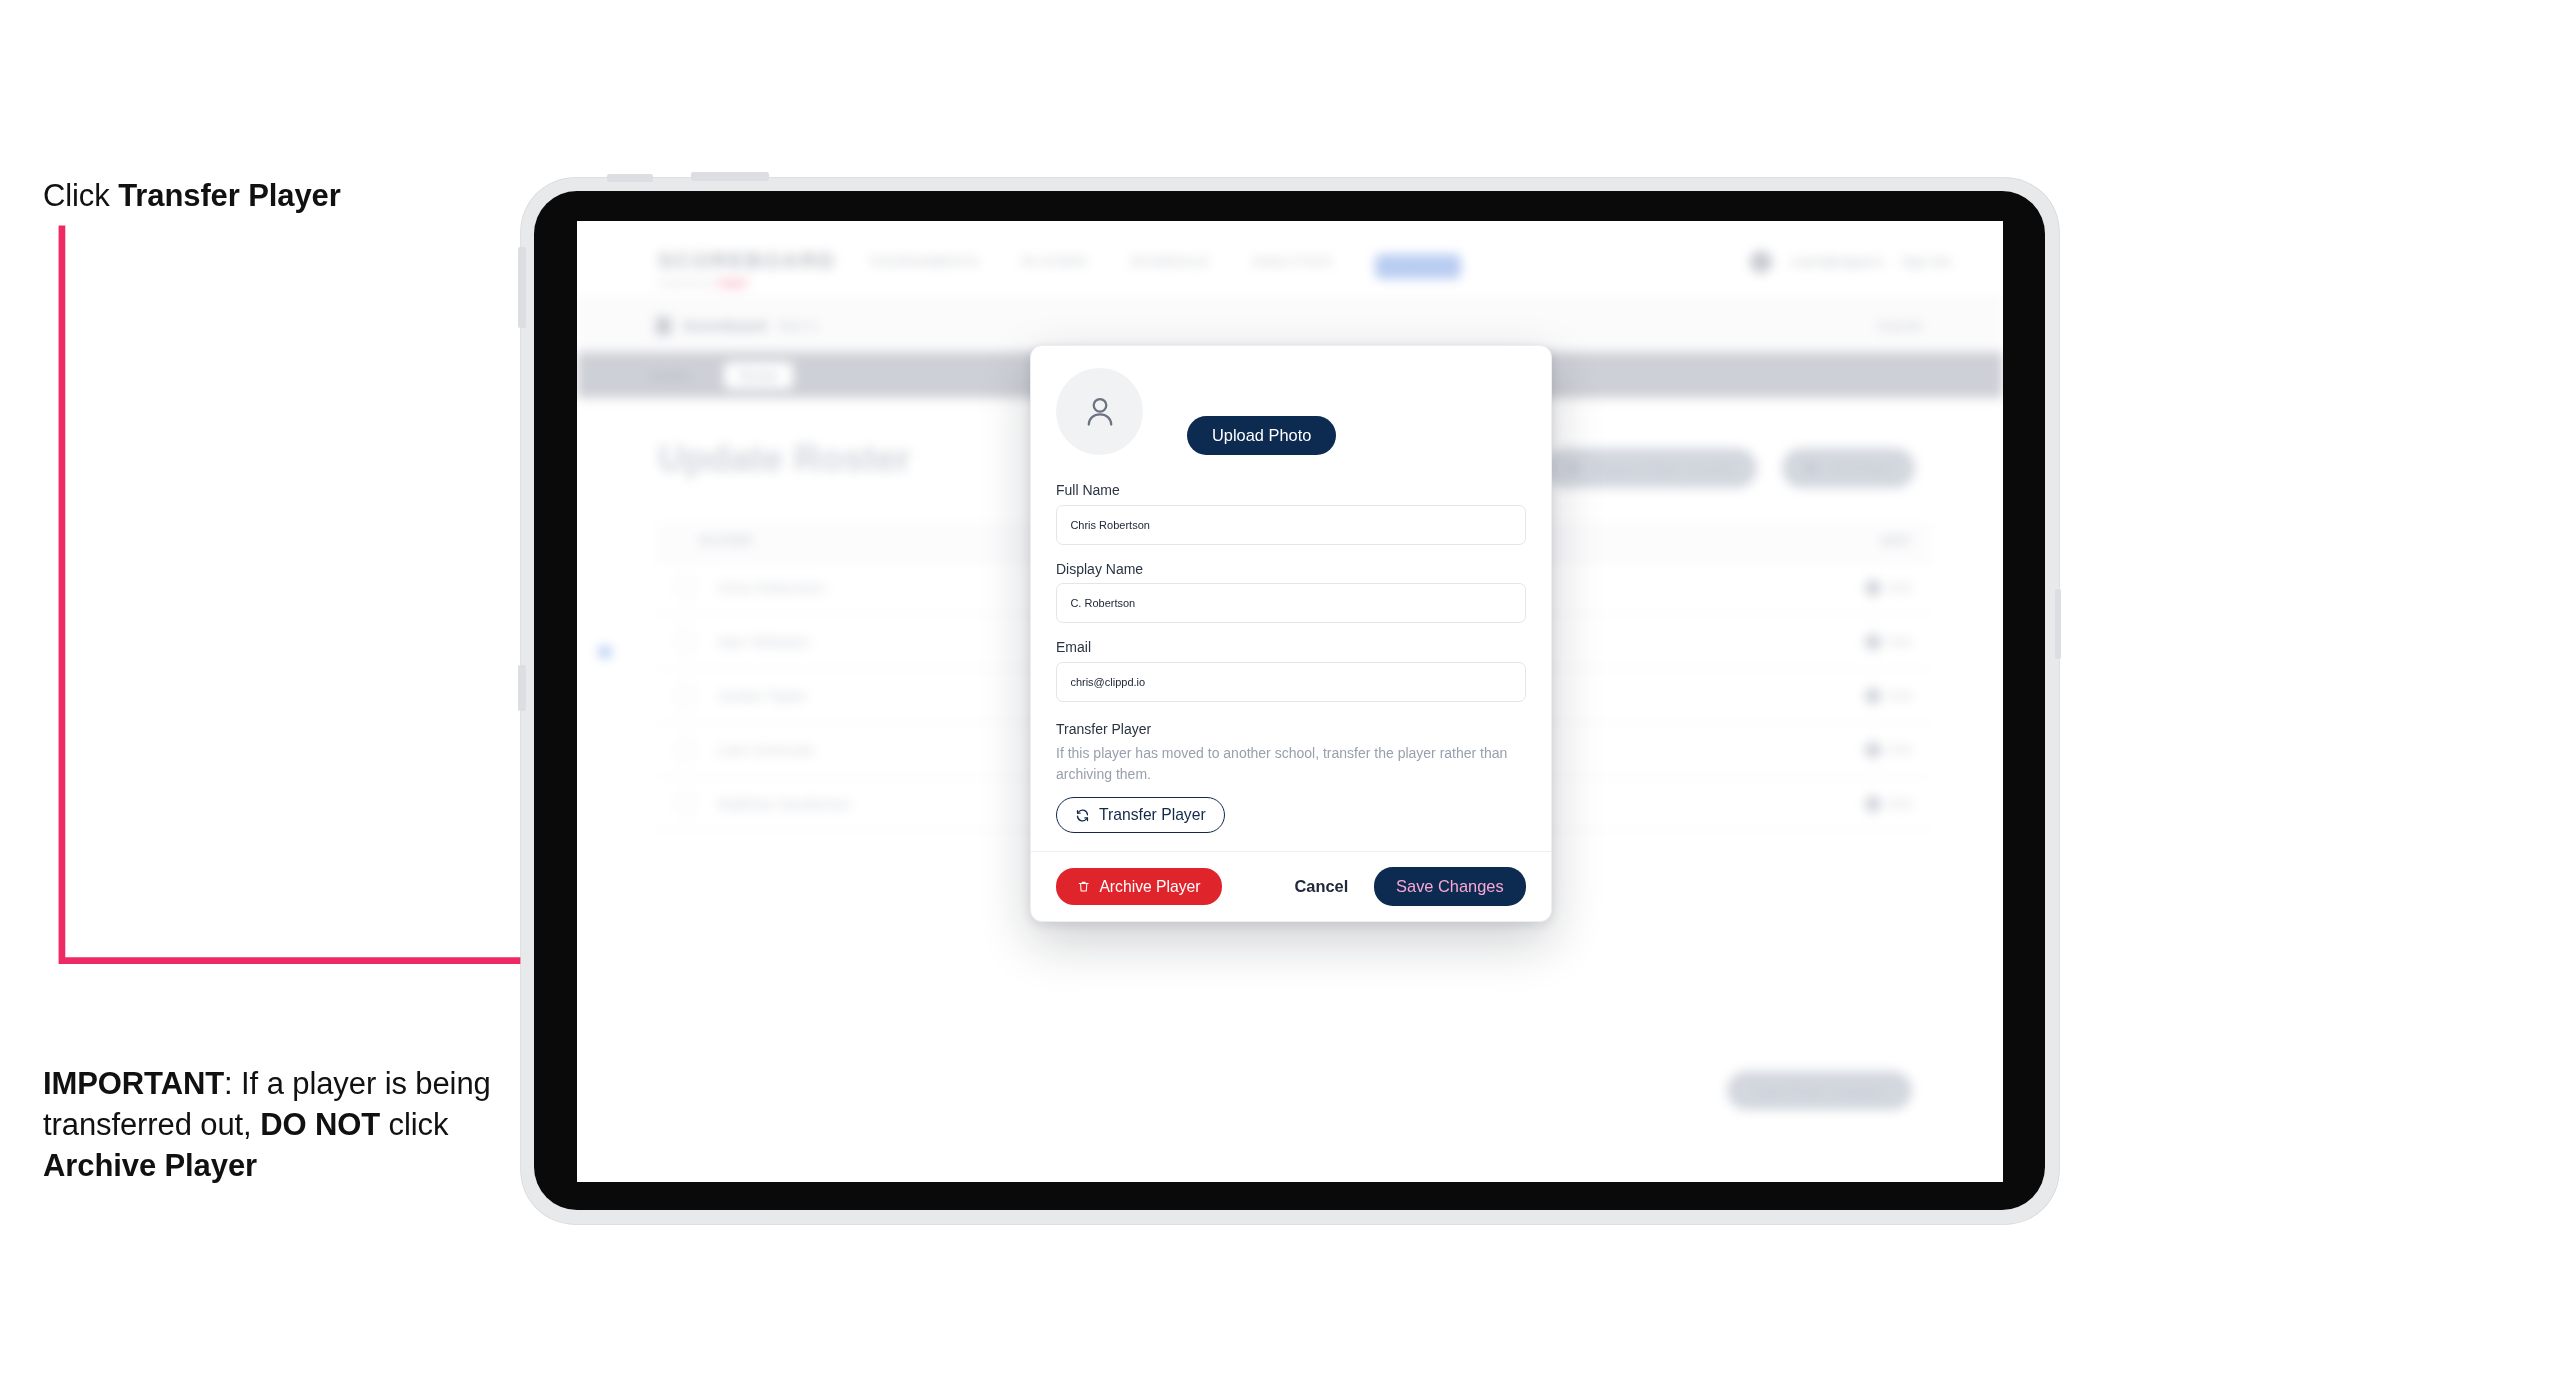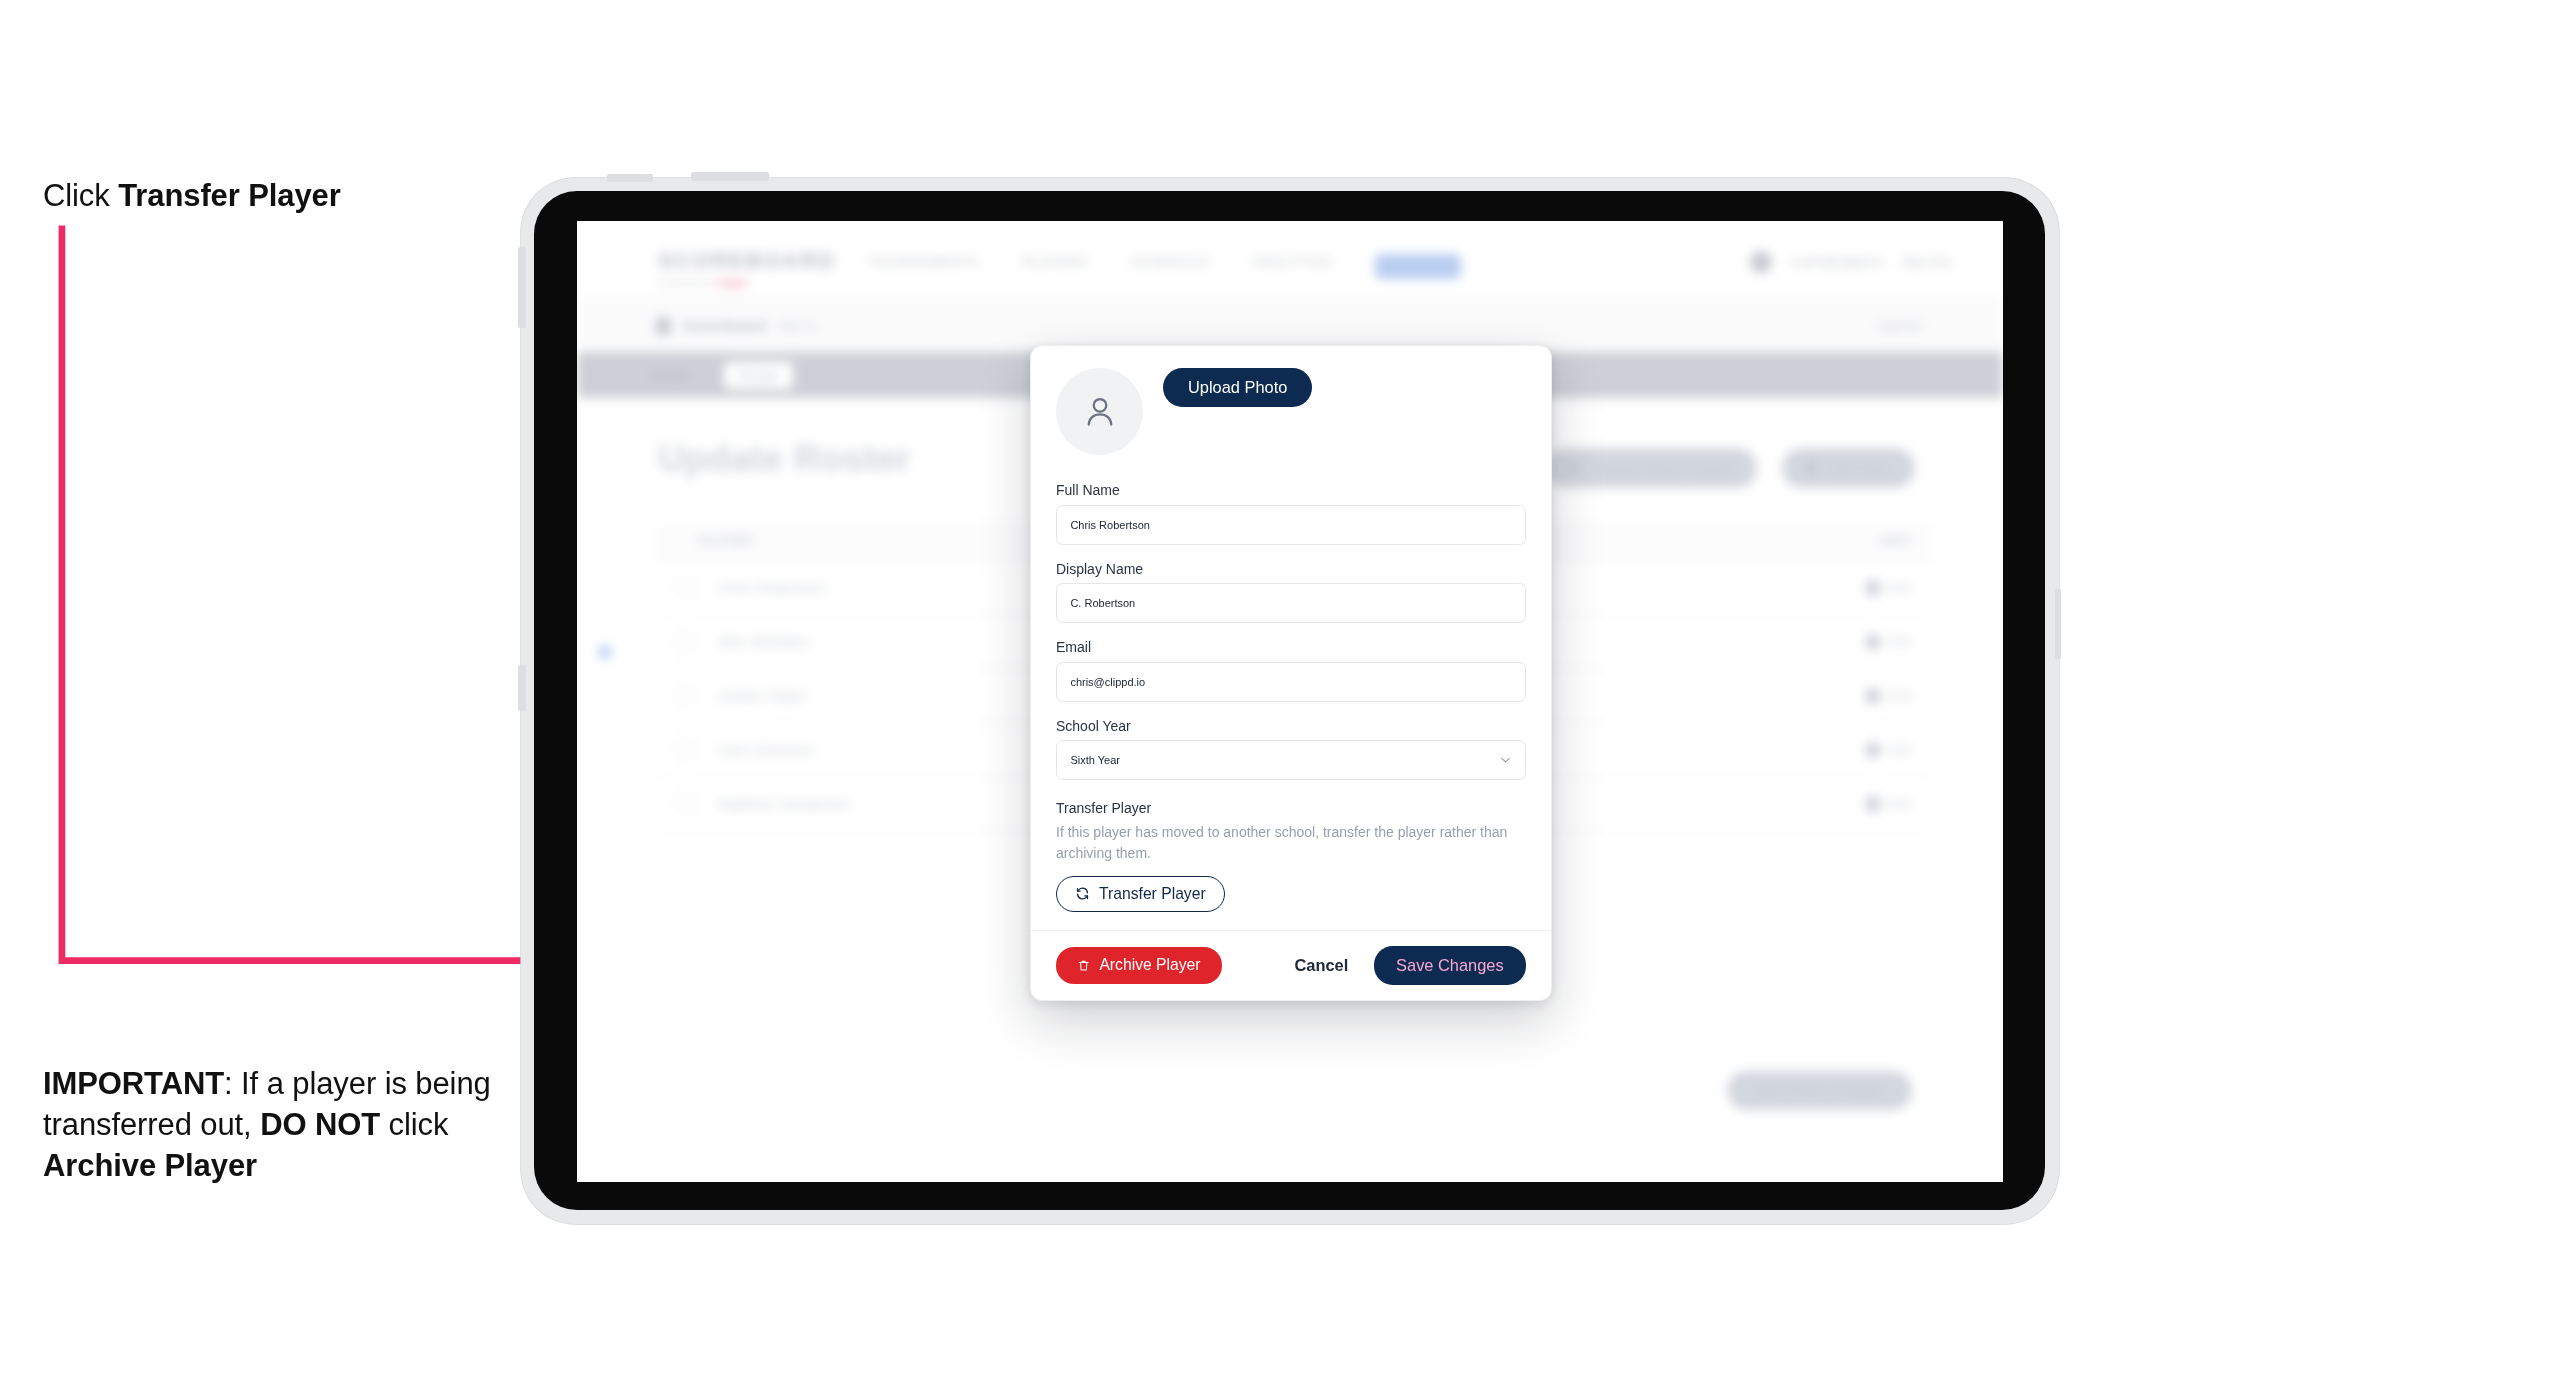--- a/index.html
+++ b/index.html
@@ -200,21 +200,21 @@
     border-bottom: 0.7px solid #eceef1;
   }
   .modal-title { font-size: 19.4px; color: #1b2433; font-weight: 400; }
   .modal-close {
     font-size: 22.4px; color: #9aa1ad; line-height: 1;
     cursor: pointer; padding: 3px 4.5px; font-weight: 300;
   }
 
   .modal-body { padding: 22.4px 25px 18px 25px; }
 
-  .photo-row { display: flex; align-items: flex-start; gap: 20px; margin-bottom: 27px; }
+  .photo-row { display: flex; align-items: flex-end; gap: 44px; margin-bottom: 27px; }
   .avatar-circle {
     width: 87px; height: 87px; border-radius: 50%;
     background: #f1f2f4;
     display: flex; align-items: center; justify-content: center;
     flex: 0 0 auto;
   }
   .btn-upload {
     background: #0d2b50; color: #ffffff;
     border: none; border-radius: 19.4px;
     height: 39px; padding: 0 25px;
@@ -449,29 +449,20 @@
       <div class="field">
         <div class="field-label">Display Name</div>
         <input class="field-input" type="text" value="C. Robertson" style="">
       </div>
 
       <div class="field">
         <div class="field-label">Email</div>
         <input class="field-input" type="text" value="chris@clippd.io" style="">
       </div>
 
-      <div class="field">
-        <div class="field-label">School Year</div>
-        <div class="select-wrap">
-          <input class="field-input" type="text" readonly="" value="Sixth Year" style="">
-          <svg class="chev" width="15" height="15" viewBox="0 0 24 24" fill="none">
-            <path d="M6 9.5 L12 15 L18 9.5" stroke="#9aa1ad" stroke-width="1.8" stroke-linecap="round" stroke-linejoin="round"></path>
-          </svg>
-        </div>
-      </div>
 
       <div class="transfer-block">
         <div class="transfer-title">Transfer Player</div>
         <div class="transfer-desc">If this player has moved to another school, transfer the player rather than archiving them.</div>
         <button class="btn-transfer">
           <svg width="15" height="15" viewBox="0 0 24 24" fill="none">
             <path d="M20 11a8 8 0 0 0-13.7-5.2L4 8" stroke="#12294a" stroke-width="2" stroke-linecap="round" stroke-linejoin="round"></path>
             <path d="M4 4v4.2h4.2" stroke="#12294a" stroke-width="2" stroke-linecap="round" stroke-linejoin="round"></path>
             <path d="M4 13a8 8 0 0 0 13.7 5.2L20 16" stroke="#12294a" stroke-width="2" stroke-linecap="round" stroke-linejoin="round"></path>
             <path d="M20 20v-4.2h-4.2" stroke="#12294a" stroke-width="2" stroke-linecap="round" stroke-linejoin="round"></path>

